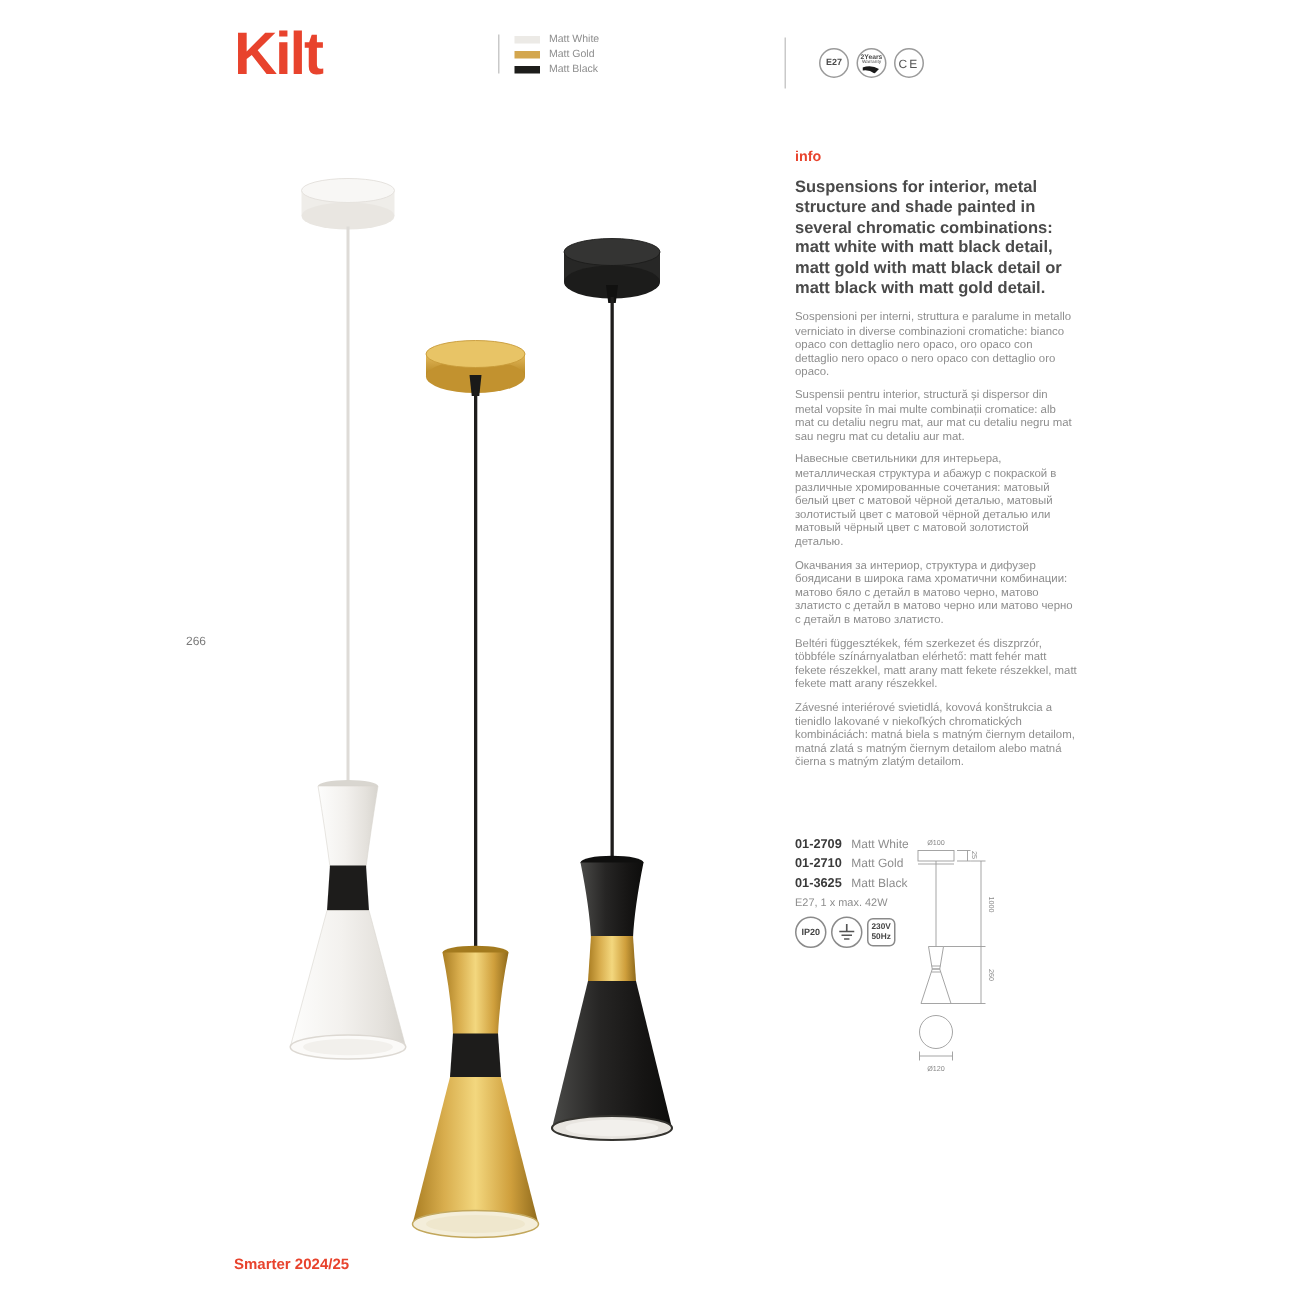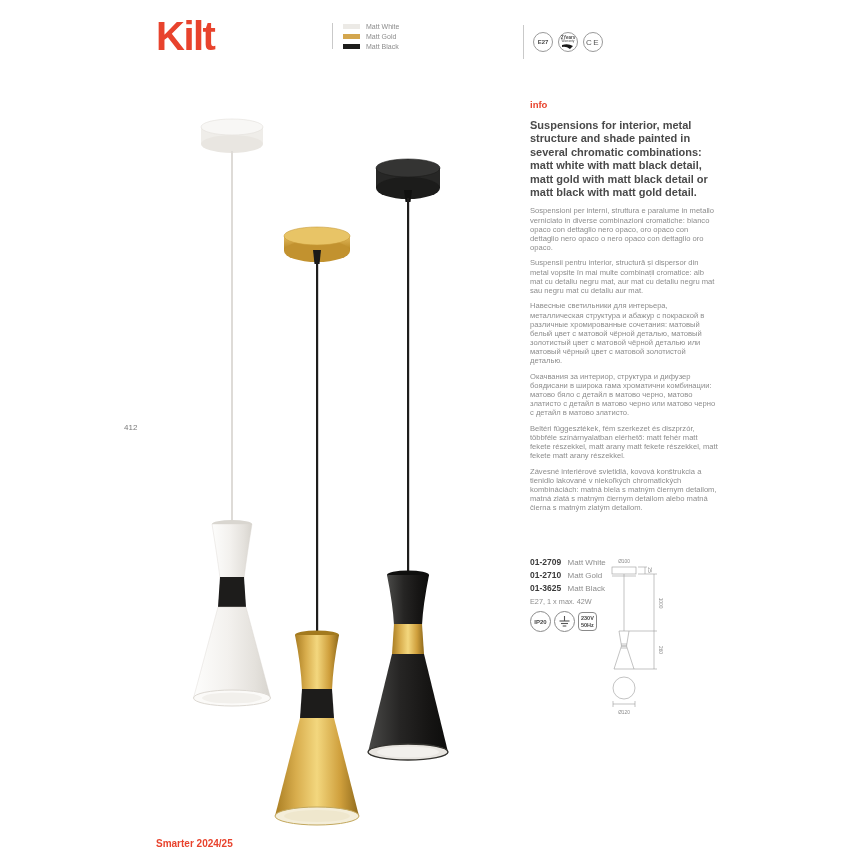--- a/index.html
+++ b/index.html
@@ -9,21 +9,21 @@
   
   .kilt-title{position:absolute;left:156px;top:14px;font-size:40px;font-weight:bold;
               color:#e8432d;letter-spacing:-1.5px;}
   .finish-legend{position:absolute;left:332px;top:23px;border-left:1px solid #c9c9c9;
                  padding-left:10px;display:flex;flex-direction:column;gap:4px;}
   .finish-row{display:flex;align-items:center;gap:6px;height:6px;}
   .finish-swatch{width:17px;height:5px;display:inline-block;}
   .finish-label{font-size:7px;color:#8d8d8d;white-space:nowrap;}
 
   .cert-badges{position:absolute;left:523px;top:25px;border-left:1px solid #c9c9c9;
-               padding-left:9px;height:34px;display:flex;align-items:center;gap:5px;}
+               padding-left:22px;height:34px;display:flex;align-items:center;gap:5px;}
   .cert-circle{width:20px;height:20px;border:1.2px solid #9a9a9a;border-radius:50%;
                display:flex;flex-direction:column;align-items:center;justify-content:center;
                box-sizing:border-box;}
   .cert-e27{font-size:6px;font-weight:bold;color:#4a4a4a;}
   .warr-top{font-size:4.5px;font-weight:bold;color:#4a4a4a;line-height:4.5px;}
   .warr-bottom{font-size:3.2px;color:#4a4a4a;line-height:3.5px;}
   .cert-ce{font-size:8px;color:#555;letter-spacing:1.5px;font-weight:500;}
 
   
   .info-col{position:absolute;left:530px;top:99px;width:188px;}
@@ -232,16 +232,16 @@
     </g>
     <g fill="#8a8a8a" font-size="4.8" font-family="Liberation Sans, sans-serif" text-anchor="middle">
       <text x="23" y="12">Ø100</text>
       <text x="48" y="20" transform="rotate(90 48 19)">25</text>
       <text x="58" y="52" transform="rotate(90 58 52)">1000</text>
       <text x="58" y="99" transform="rotate(90 58 99)">260</text>
       <text x="23" y="163">Ø120</text>
     </g>
   </svg>
 
-  <div class="page-num">412</div>
+  <div class="page-num">266</div>
   <div class="footer-brand">Smarter 2024/25</div>
 
 </div>
 
 </body></html>

